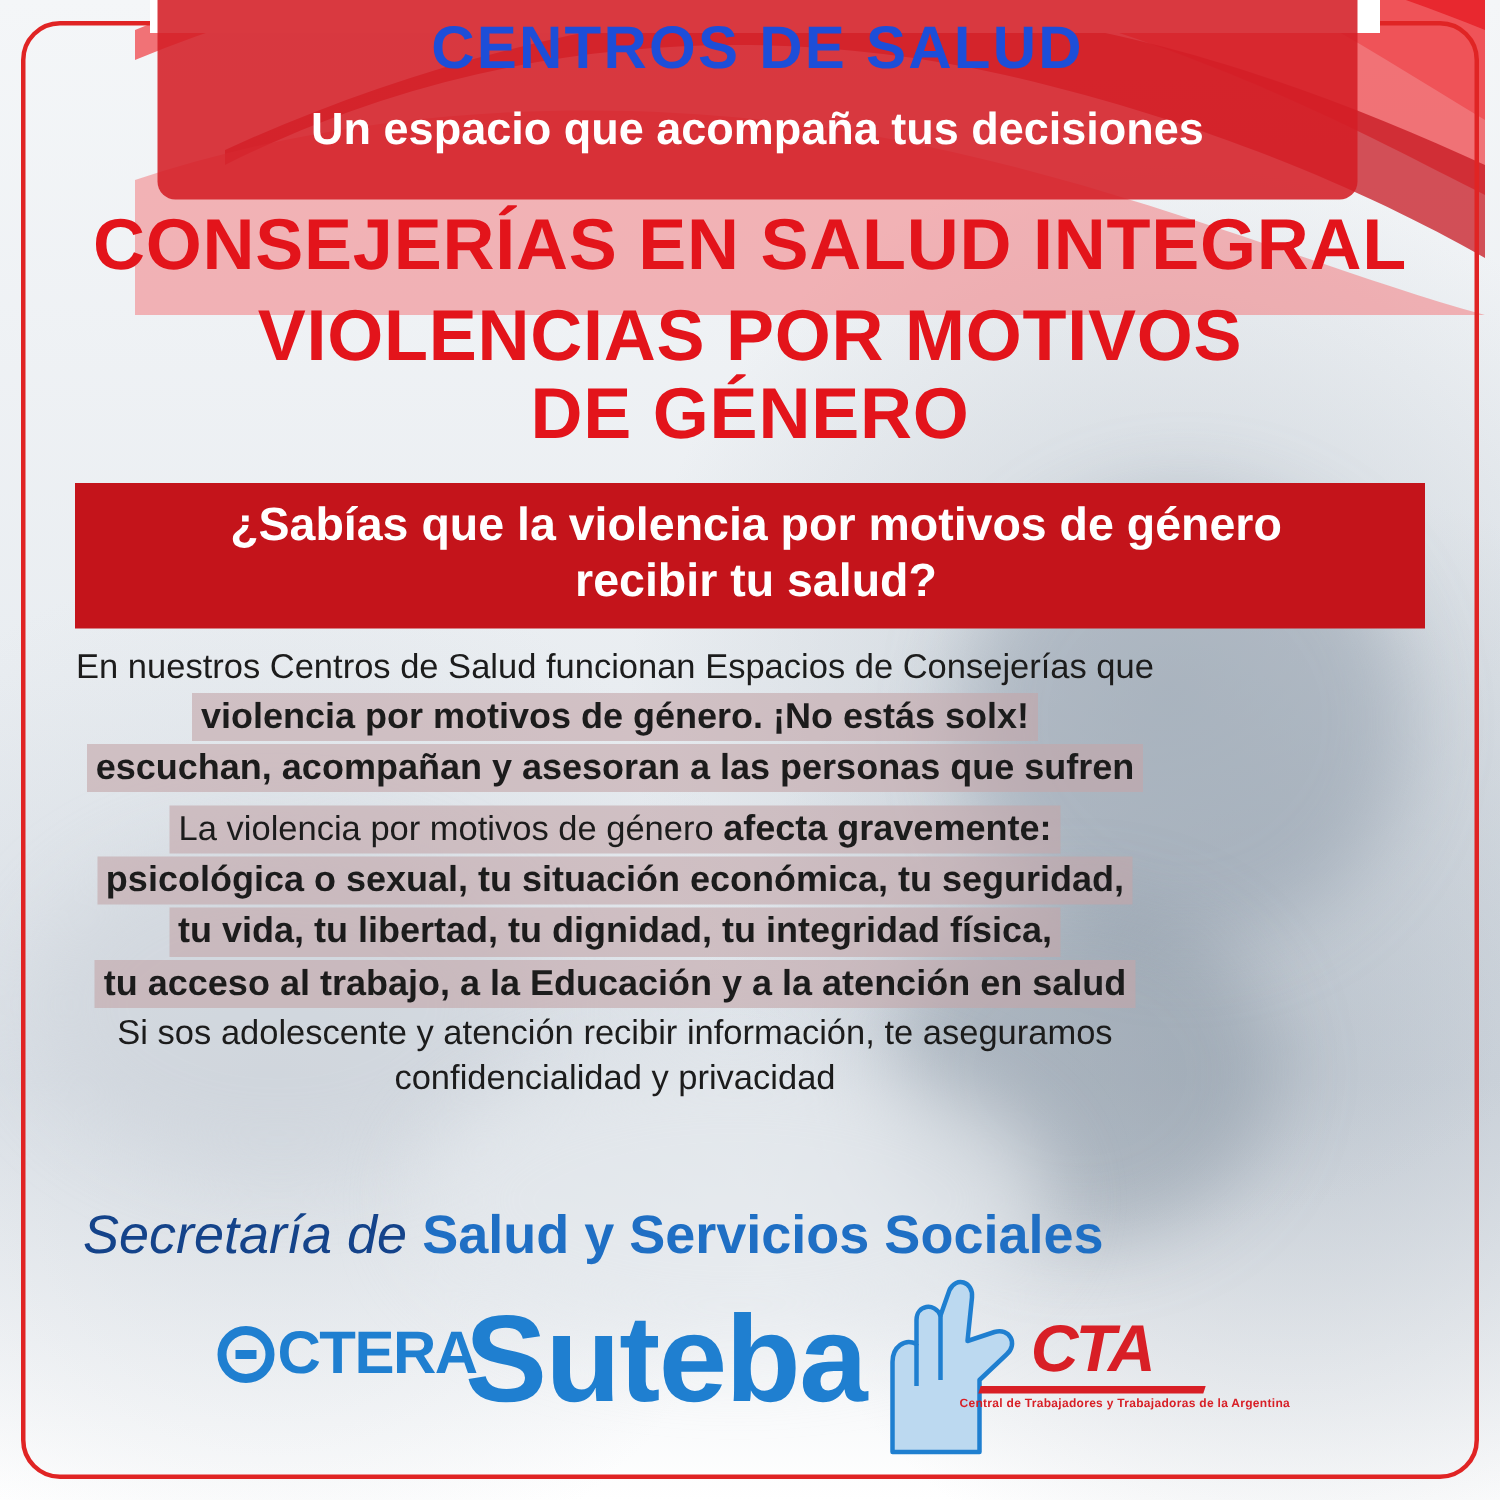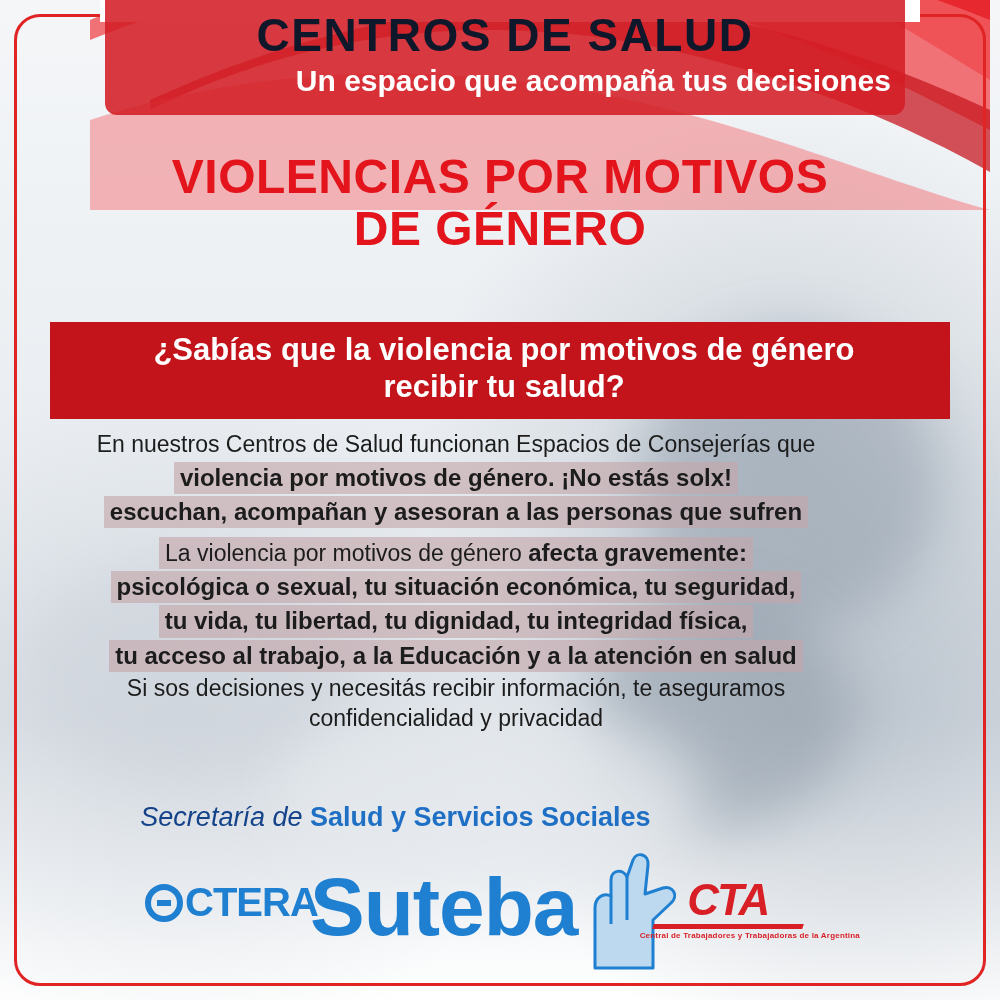--- a/index.html
+++ b/index.html
@@ -76,35 +76,34 @@
     left: 105px;
     top: 0;
     width: 800px;
     background: rgba(212, 30, 38, 0.88);
     border-radius: 0 0 12px 12px;
     padding: 12px 10px 14px 10px;
     box-sizing: border-box;
     text-align: center;
   }
   .header-title {
-    color: #0f172a;
-    font-size: 46px;
+    color: #1d4ed8;
+    font-size: 40px;
     font-weight: bold;
     letter-spacing: 1.5px;
     line-height: 1.04;
     margin: 0 0 4px 0;
     text-transform: uppercase;
   }
   .header-sub {
     color: #ffffff;
     font-size: 30px;
     font-weight: bold;
     line-height: 1.1;
-    margin: 4px;
-    text-align: right;
+    margin: 16px;
   }
 
   
   .headline {
     position: absolute;
     left: 0;
     top: 140px;
     width: 1000px;
     text-align: center;
   }
@@ -154,21 +153,20 @@
     font-weight: bold;
     line-height: 1.18;
   }
 
   
   .body-block {
     position: absolute;
     left: 0;
     width: 820px;
     text-align: center;
-    padding-left: 46px;
   }
   .para-line {
     display: block;
     margin: 0 auto;
     color: #1c1c1c;
     line-height: 1.3;
   }
   .plain {
     font-size: 23px;
     font-weight: normal;
@@ -203,21 +201,21 @@
     color: #111111;
   }
 
   
   .footer-sec {
     position: absolute;
     left: 0;
     top: 802px;
     width: 791px;
     text-align: center;
-    font-size: 27px;
+    font-size: 36px;
     color: #1f5fae;
     font-weight: bold;
   }
   .footer-sec .light {
     font-weight: normal;
     font-style: italic;
     color: #14438a;
   }
   .footer-sec .strong { color: #1f6fc4; }
 
@@ -325,20 +323,21 @@
 
   <div class="frame"></div>
   <div class="frame-cut"></div>
 
   <div class="header-band">
     <div class="header-title">CENTROS DE SALUD</div>
     <div class="header-sub">Un espacio que acompaña tus decisiones</div>
   </div>
 
   <div class="headline">
+    <div class="headline-l1">CONSEJERÍAS EN SALUD INTEGRAL</div>
     <div class="headline-l2">VIOLENCIAS POR MOTIVOS</div>
     <div class="headline-l3">DE GÉNERO</div>
   </div>
 
   <div class="question-band">
     <p>¿Sabías que la violencia por motivos de género</p>
     <p>recibir tu salud?</p>
   </div>
 
   <div class="body-block blk1">
@@ -356,21 +355,21 @@
         <span class="b">afecta gravemente:</span>
       </span>
     </div>
     <div class="row"><span class="para-line hl">psicológica o sexual, tu situación económica, tu seguridad,</span></div>
     <div class="row"><span class="para-line hl">tu vida, tu libertad, tu dignidad, tu integridad física,</span></div>
     <div class="row"><span class="para-line hl">tu acceso al trabajo, a la Educación y a la atención en salud</span></div>
   </div>
 
   <div class="body-block blk3">
     <div class="row">
-        <span class="para-line plain">Si sos decisiones y necesitás recibir información, te aseguramos</span>
+        <span class="para-line plain">Si sos adolescente y atención recibir información, te aseguramos</span>
       </div>
     <div class="row">
         <span class="para-line plain">confidencialidad y privacidad</span>
       </div>
   </div>
 
 
   <div class="footer-sec">
     <span class="light">Secretaría de</span>
     <span class="strong">Salud y Servicios Sociales</span>

